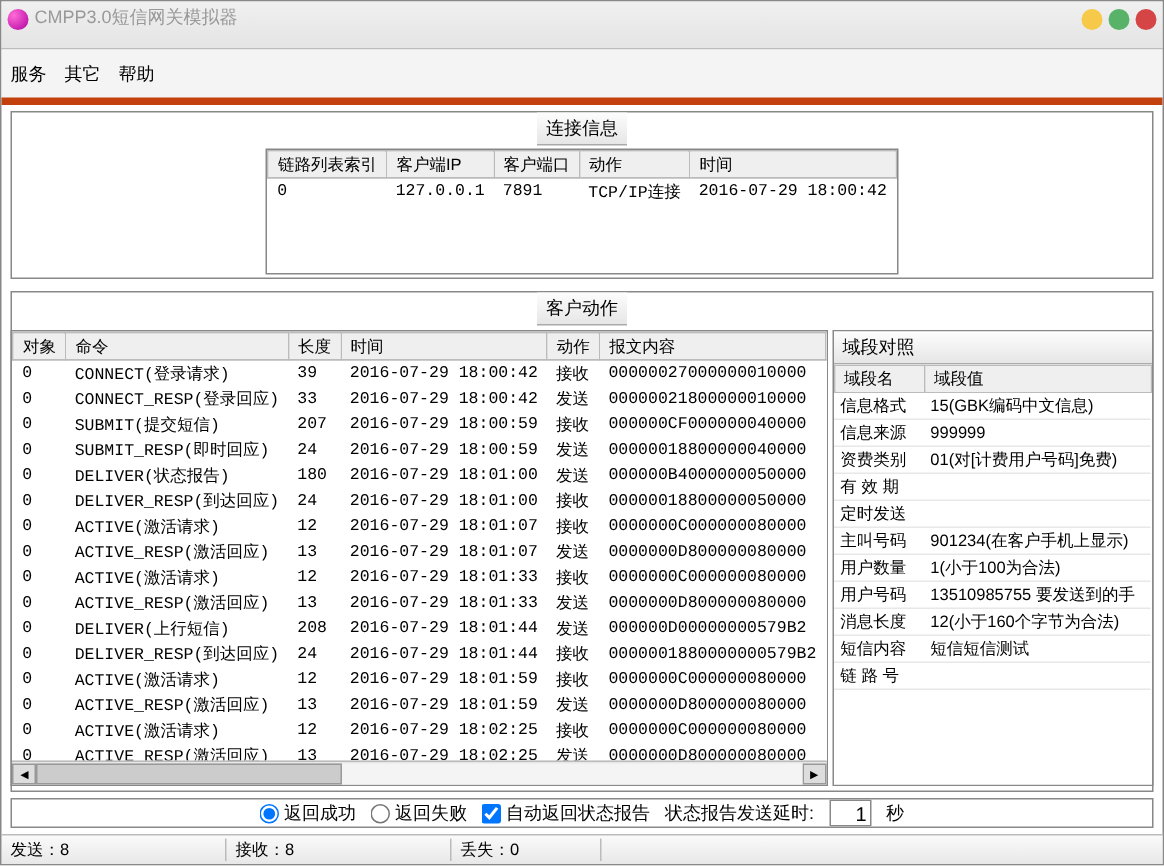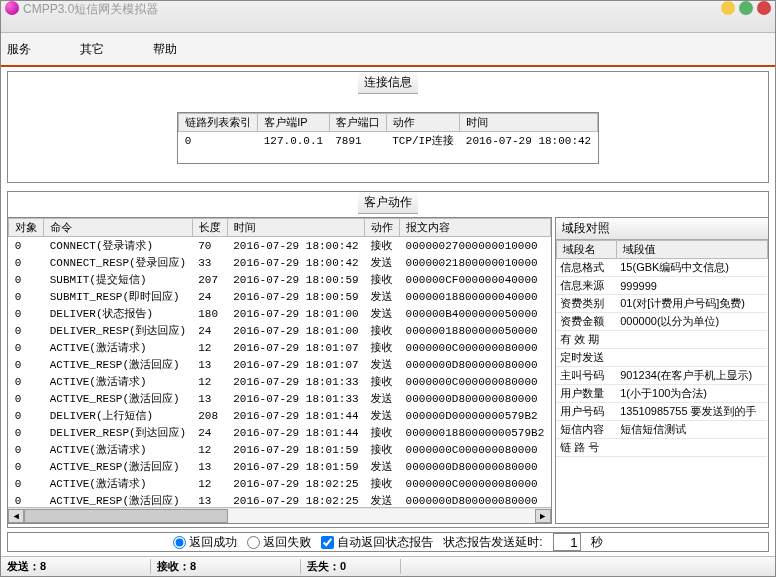--- a/index.html
+++ b/index.html
@@ -1,51 +1,51 @@
 <!DOCTYPE html>
 <html><head>
 <meta charset="utf-8">
 <style>
 * { box-sizing: border-box; margin: 0; padding: 0; }
 body { font-family: "Microsoft YaHei", SimSun, Arial, sans-serif; font-size: 12px; background: #ece9d8; }
 .window { width: 776px; height: 577px; background: #fff; border: 1px solid #888; display: flex; flex-direction: column; }
-.titlebar { height: 32px; background: linear-gradient(#f0f0f0,#e4e4e4); display: flex; align-items: flex-start; padding: 0 4px; border-bottom: 1px solid #bbb; }
+.titlebar { height: 32px; background: linear-gradient(#f0f0f0,#e4e4e4); display: flex; align-items: flex-end; padding: 12px 4px; border-bottom: 1px solid #bbb; }
 .titlebar .ticon { width: 14px; height: 14px; border-radius: 50%; background: radial-gradient(circle at 30% 30%,#ff6bd6,#b000a0); margin-right: 4px; flex-shrink:0; }
 .titlebar .title { color: #999; flex: 1; font-size: 12px; }
 .titlebar .wbtn { width: 14px; height: 14px; border-radius: 50%; margin-left: 4px; }
 .wbtn.min { background: #f7c948; } .wbtn.max { background: #58b368; } .wbtn.close { background: #d64545; }
-.menubar { height: 22px; display: flex; align-items: center; padding: 16px 6px; border-bottom: 2px solid #c2410c; background: #f4f4f4; gap: 37px; }
+.menubar { height: 22px; display: flex; align-items: center; padding: 16px 6px; border-bottom: 5px solid #c2410c; background: #f4f4f4; }
 .menubar .mi { margin-right: 12px; cursor: pointer; }
 .panel { border: 1px solid #888; margin: 4px 6px; display: flex; flex-direction: column; align-items: center; }
 .panel-h { background: linear-gradient(#fdfdfd,#e6e6e6); padding: 2px 6px; font-size: 12px; border-bottom: 1px solid #aaa; }
 .tbl-wrap { overflow: auto; background: #fff; }
 table { border-collapse: collapse; width: 100%; font-size: 11px; }
 th, td { text-align: left; padding: 1px 6px; white-space: nowrap; }
 th { background: #efefef; border: 1px solid #bbb; font-weight: normal; position: sticky; top: 0; }
 td { border: 0; font-family: Consolas, "Courier New", monospace; }
 #conn-panel { height: 112px; }
-#conn-panel .tbl-wrap { flex: 1; border: 1px solid #888; margin: 18px; }
+#conn-panel .tbl-wrap { flex: 1; border: 1px solid #888; margin: 2px; }
 #action-panel { flex: 1; min-height: 0; }
 .action-body { flex: 1; display: flex; min-height: 0; margin: 3px; gap: 3px; }
 .left-col { flex: 1; display:flex; flex-direction:column; border:1px solid #888; min-width:0; }
 .left-col .tbl-wrap { flex:1; }
 .right-col { width: 214px; border:1px solid #888; display:flex; flex-direction:column; }
 .right-col .rh { background:linear-gradient(#fdfdfd,#e6e6e6); padding:2px 6px; border-bottom:1px solid #aaa;font-family:Liberation Serif, serif; }
 .right-col table td { border-bottom:1px solid #e8e8e8; padding:1px 4px; font-family:Liberation Sans, sans-serif; font-size:11px; }
 .right-col table td:first-child { width:60px; }
 .hscroll { height:16px; background:#e8e8e8; border-top:1px solid #bbb; display:flex; align-items:center; }
 .hscroll .arrow { width:16px; height:14px; background:#ddd; border:1px solid #999; text-align:center; line-height:12px; font-size:9px; }
 .hscroll .track { flex:1; height:14px; background:#f4f4f4; position:relative; }
 .hscroll .thumb { position:absolute; left:0; width:40%; height:100%; background:#ccc; border:1px solid #999; }
 #status-panel { margin: 0 6px 4px; }
 .status-body { padding: 0 6px; display:flex; align-items:center; gap:10px; }
 .status-body label { display:flex; align-items:center; gap:3px; }
 .status-body input[type=text] { width:28px; height:18px; border:1px solid #888; text-align:right; padding:0 2px; }
 .footer { height:20px; background:linear-gradient(#fafafa,#e8e8e8); border-top:1px solid #bbb; display:flex; align-items:center; font-size:11px; }
-.footer .cell { padding:0 6px; border-right:1px solid #bbb;font-weight:bold; }
+.footer .cell { padding:0 6px; border-right:1px solid #bbb; }
 .footer .fill { flex:1; text-align:right; padding:0 6px; }
 input[type=radio],input[type=checkbox]{margin:0;}
 </style>
 </head>
 <body>
 
 <div class="window">
 
   <div class="titlebar">
     <div class="ticon"></div>
@@ -100,21 +100,21 @@
                   <th style="width: 40px;">长度</th>
                   <th style="width: 150px;">时间</th>
                   <th style="width: 40px;">动作</th>
                   <th>报文内容</th>
                 </tr>
               </thead>
             <tbody id="act-body">
                 <tr>
                   <td>0</td>
                   <td>CONNECT(登录请求)</td>
-                  <td>70</td>
+                  <td>39</td>
                   <td>2016-07-29 18:00:42</td>
                   <td>接收</td>
                   <td>00000027000000010000</td>
                 </tr>
                 <tr>
                   <td>0</td>
                   <td>CONNECT_RESP(登录回应)</td>
                   <td>33</td>
                   <td>2016-07-29 18:00:42</td>
                   <td>发送</td>
@@ -260,42 +260,42 @@
                 </tr>
                 <tr>
                   <td>信息来源</td>
                   <td>999999</td>
                 </tr>
                 <tr>
                   <td>资费类别</td>
                   <td>01(对[计费用户号码]免费)</td>
                 </tr>
                 <tr>
-                  <td>资费金额</td>
-                  <td>000000(以分为单位)</td>
-                </tr>
-                <tr>
                   <td>有 效 期</td>
                   <td></td>
                 </tr>
                 <tr>
                   <td>定时发送</td>
                   <td></td>
                 </tr>
                 <tr>
                   <td>主叫号码</td>
                   <td>901234(在客户手机上显示)</td>
                 </tr>
                 <tr>
                   <td>用户数量</td>
                   <td>1(小于100为合法)</td>
                 </tr>
                 <tr>
                   <td>用户号码</td>
                   <td>13510985755 要发送到的手</td>
+                </tr>
+                <tr>
+                  <td>消息长度</td>
+                  <td>12(小于160个字节为合法)</td>
                 </tr>
                 <tr>
                   <td>短信内容</td>
                   <td>短信短信测试</td>
                 </tr>
                 <tr>
                   <td>链 路 号</td>
                   <td></td>
                 </tr>
               </tbody>

